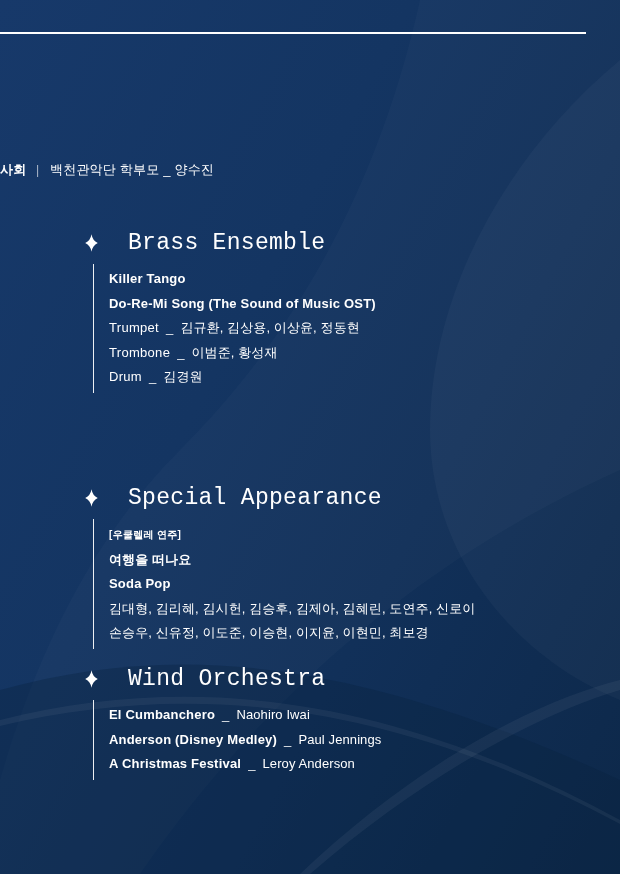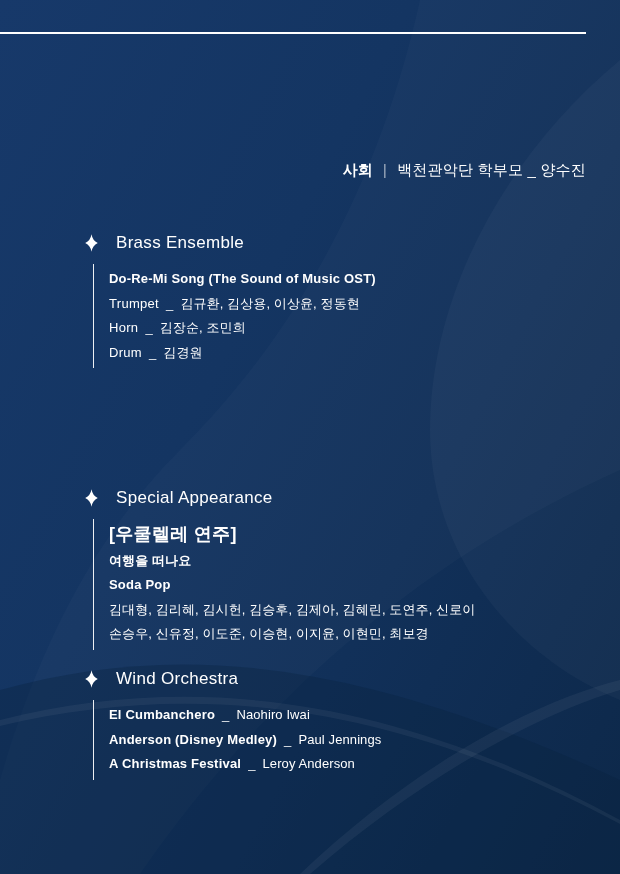--- a/index.html
+++ b/index.html
@@ -18,50 +18,50 @@
   .waves{position:absolute;inset:0;pointer-events:none;}
   .waves svg{display:block;width:620px;height:874px;}
 
   .rule{
     position:absolute;top:32px;left:0;
     width:586px;height:2px;background:#ffffff;
   }
 
   .host{
     position:absolute;top:161px;left:0;width:586px;
-    text-align:right;font-size:15px;line-height:18px;letter-spacing:.2px;
+    text-align:left;font-size:13px;line-height:18px;letter-spacing:.2px;
     white-space:nowrap;
   }
   .host .label{font-weight:700;}
   .host .hsep{display:inline-block;margin:0 10px;opacity:.8;font-weight:400;transform:scaleX(.7);}
 
   .section{position:absolute;left:84px;right:24px;}
   .sec-0{top:228px;}
   .sec-1{top:483px;}
   .sec-2{top:664px;}
 
   .head{display:flex;align-items:center;gap:13px;height:30px;}
   .star{display:inline-flex;width:15px;height:18px;flex:0 0 auto;}
   .star svg{width:100%;height:100%;fill:#ffffff;}
   .title{
-    font-family:Liberation Sans, sans-serif;
-    font-size:17px;font-weight:400;letter-spacing:.3px;
-    margin:4px;line-height:30px;white-space:nowrap;
+    font-family:Liberation Mono, monospace;
+    font-size:23px;font-weight:400;letter-spacing:.3px;
+    margin:16px;line-height:30px;white-space:nowrap;
   }
 
   .list{
     margin:6px 0 0 9px;
     border-left:1.5px solid rgba(255,255,255,.92);
     padding:3px 0 3px 15px;
   }
   .item{
     font-size:13px;line-height:24.5px;white-space:nowrap;letter-spacing:.1px;
   }
   .lead[data-style="bold"]{font-weight:700;letter-spacing:.2px;}
-  .lead[data-style="bold-large"]{font-weight:700;font-size:18px;letter-spacing:.3px;}
+  .lead[data-style="bold-large"]{font-weight:700;font-size:10px;letter-spacing:.3px;}
   .lead[data-style="medium"]{font-weight:600;}
   .lead[data-style="regular"]{font-weight:400;}
   .lead[data-style="italic"]{font-weight:400;letter-spacing:.3px;}
   .isep{margin:0 7px;font-weight:400;opacity:.95;}
   .isep:empty{display:none;margin:0;}
   .rest{font-weight:400;}
 </style>
 </head>
 <body>
 
@@ -86,23 +86,24 @@
 <div class="section sec-0">
   <div class="head">
     <span class="star">
       <svg viewBox="0 0 24 28">
           <path d="M12 0 Q13.6 10 22 14 Q13.6 18 12 28 Q10.4 18 2 14 Q10.4 10 12 0 Z"></path>
         </svg>
     </span>
     <h2 class="title">Brass Ensemble</h2>
   </div>
   <div class="list">
+    <div class="item"><span class="lead" data-style="bold">Killer Tango</span><span class="rest"></span></div>
     <div class="item"><span class="lead" data-style="bold">Do-Re-Mi Song (The Sound of Music OST)</span><span class="rest"></span></div>
     <div class="item"><span class="lead" data-style="italic">Trumpet</span><span class="isep">_</span><span class="rest">김규환, 김상용, 이상윤, 정동현</span></div>
-    <div class="item"><span class="lead" data-style="italic">Horn</span><span class="isep">_</span><span class="rest">김장순, 조민희</span></div>
+    <div class="item"><span class="lead" data-style="italic">Trombone</span><span class="isep">_</span><span class="rest">이범준, 황성재</span></div>
     <div class="item"><span class="lead" data-style="italic">Drum</span><span class="isep">_</span><span class="rest">김경원</span></div>
   </div>
 </div>
 
 <div class="section sec-1">
   <div class="head">
     <span class="star">
       <svg viewBox="0 0 24 28">
           <path d="M12 0 Q13.6 10 22 14 Q13.6 18 12 28 Q10.4 18 2 14 Q10.4 10 12 0 Z"></path>
         </svg>

